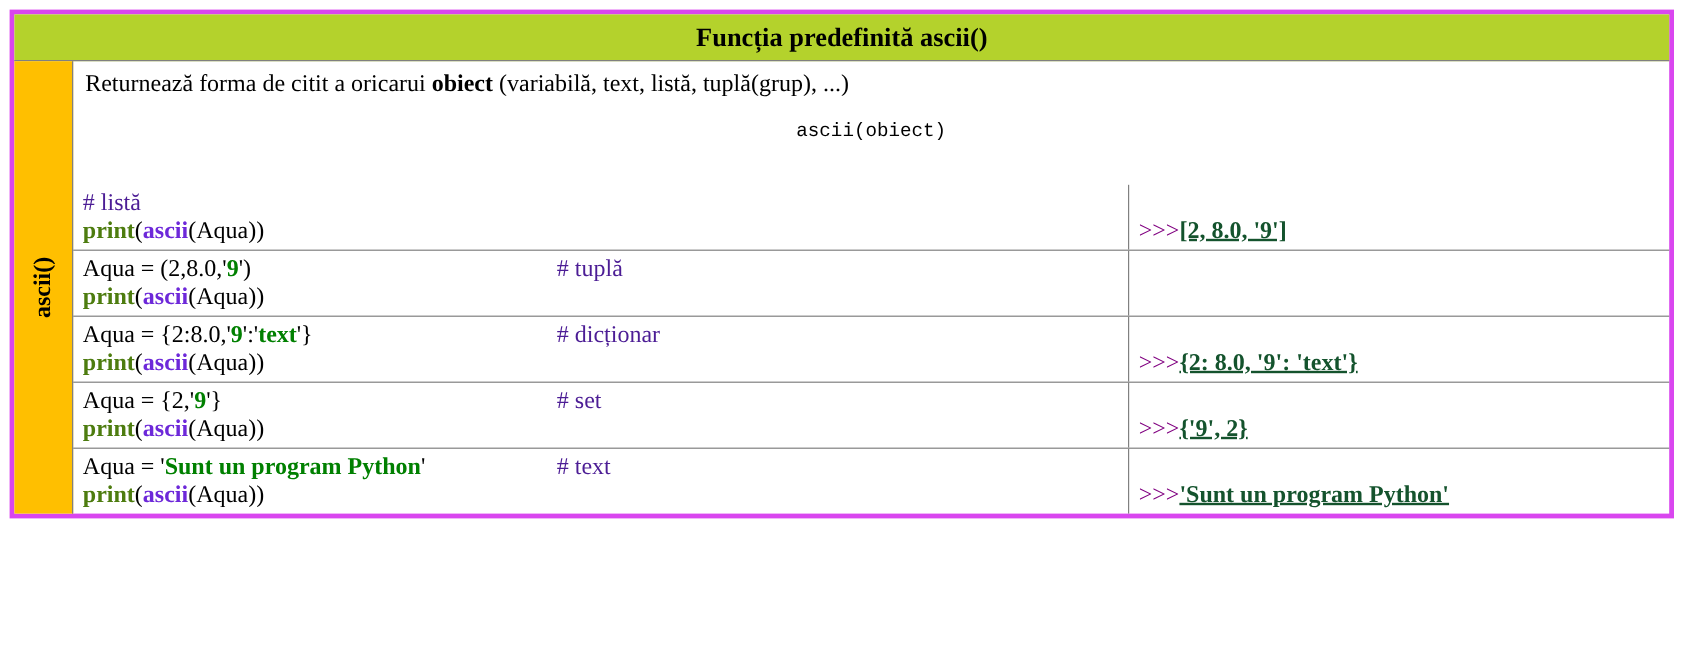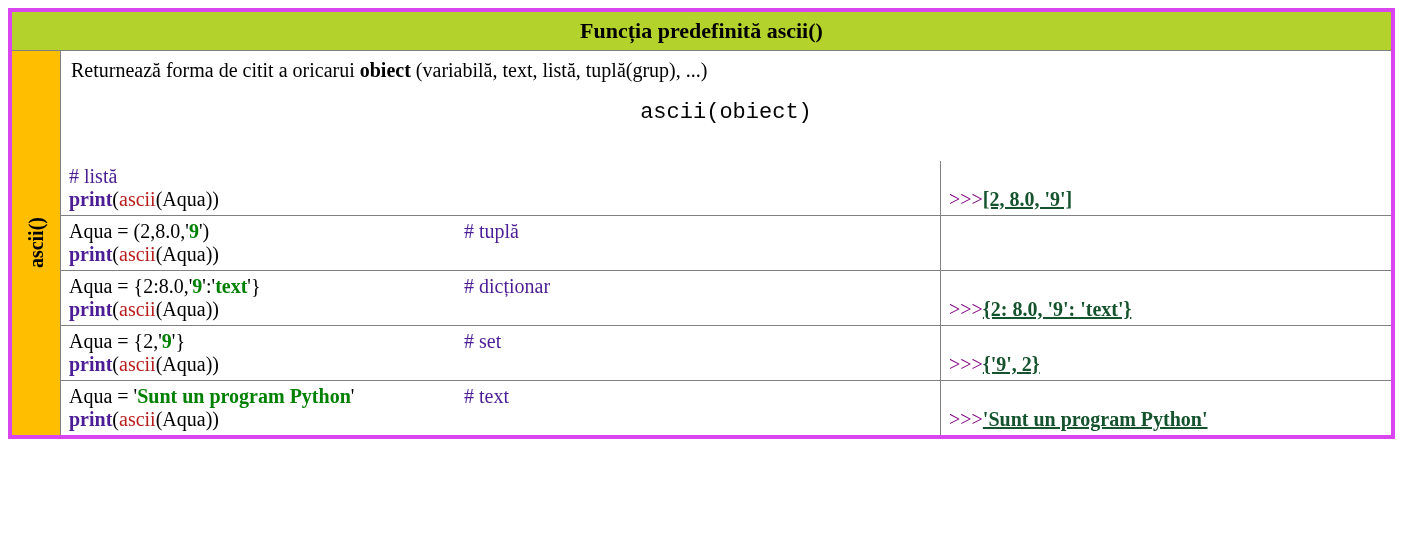--- a/index.html
+++ b/index.html
@@ -48,43 +48,43 @@
     display: flex;
     border-top: 1px solid #808080;
   }
   .row:first-child { border-top: none; }
   .desc {
     padding: 8px 10px 18px 10px;
   }
   .syntax {
     text-align: center;
     font-family: "Liberation Mono","Courier New", monospace;
-    font-size: 22px;
+    font-size: 16px;
     margin-top: 18px;
     margin-bottom: 18px;
   }
   .code-col {
     width: 880px;
     border-right: 1px solid #808080;
     padding: 4px 8px 4px 8px;
     box-sizing: border-box;
   }
   .out-col {
     flex: 1;
     padding: 4px 8px;
     display: flex;
     align-items: flex-end;
   }
   .code-line {
     display: flex;
   }
   .code-main { width: 395px; }
   .comment { color: #4c1d95; }
-  .print-kw { color: #4c1d95; font-weight: bold; }
-  .ascii-kw { color: #b91c1c; font-weight: normal; }
+  .print-kw { color: #4d7c0f; font-weight: bold; }
+  .ascii-kw { color: #6d28d9; font-weight: bold; }
   .strtxt { color: #008000; font-weight: bold; }
   .prompt { color: #800080; }
   .outval { color: #14532d; font-weight: bold; text-decoration: underline; }
   b.obj { font-weight: bold; }
 </style>
 </head>
 <body>
 
 <div class="outer">
 

